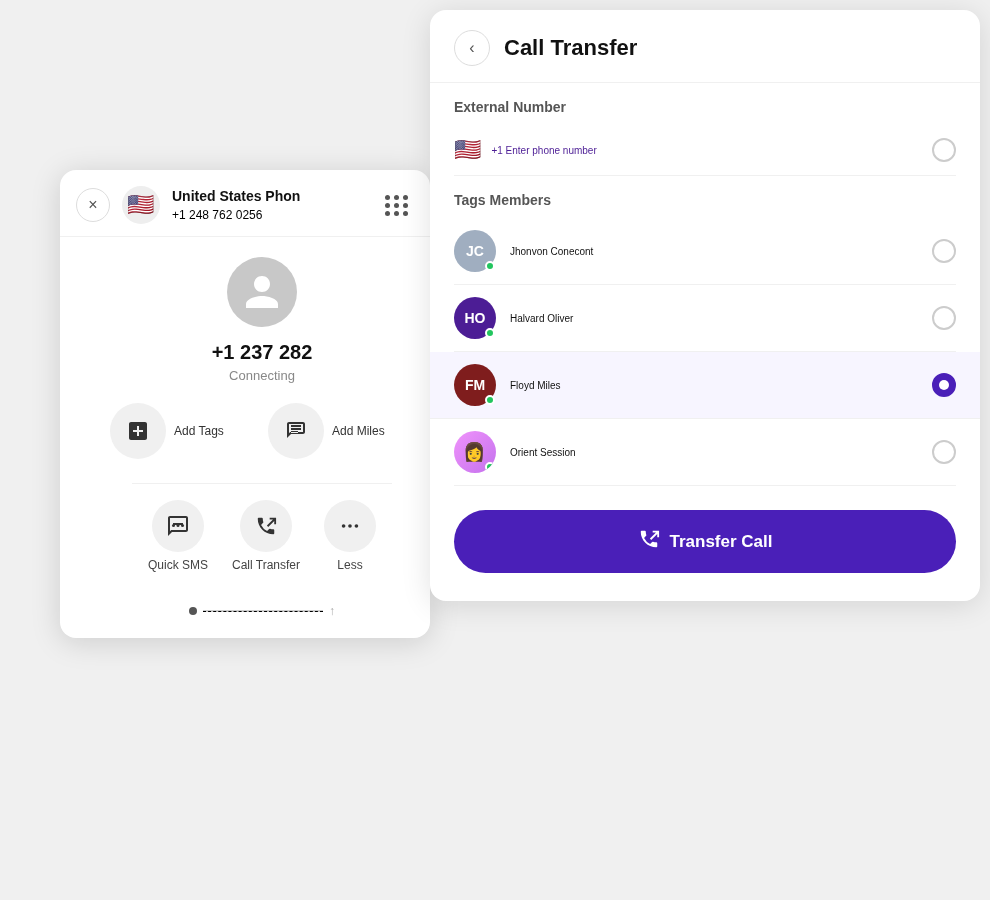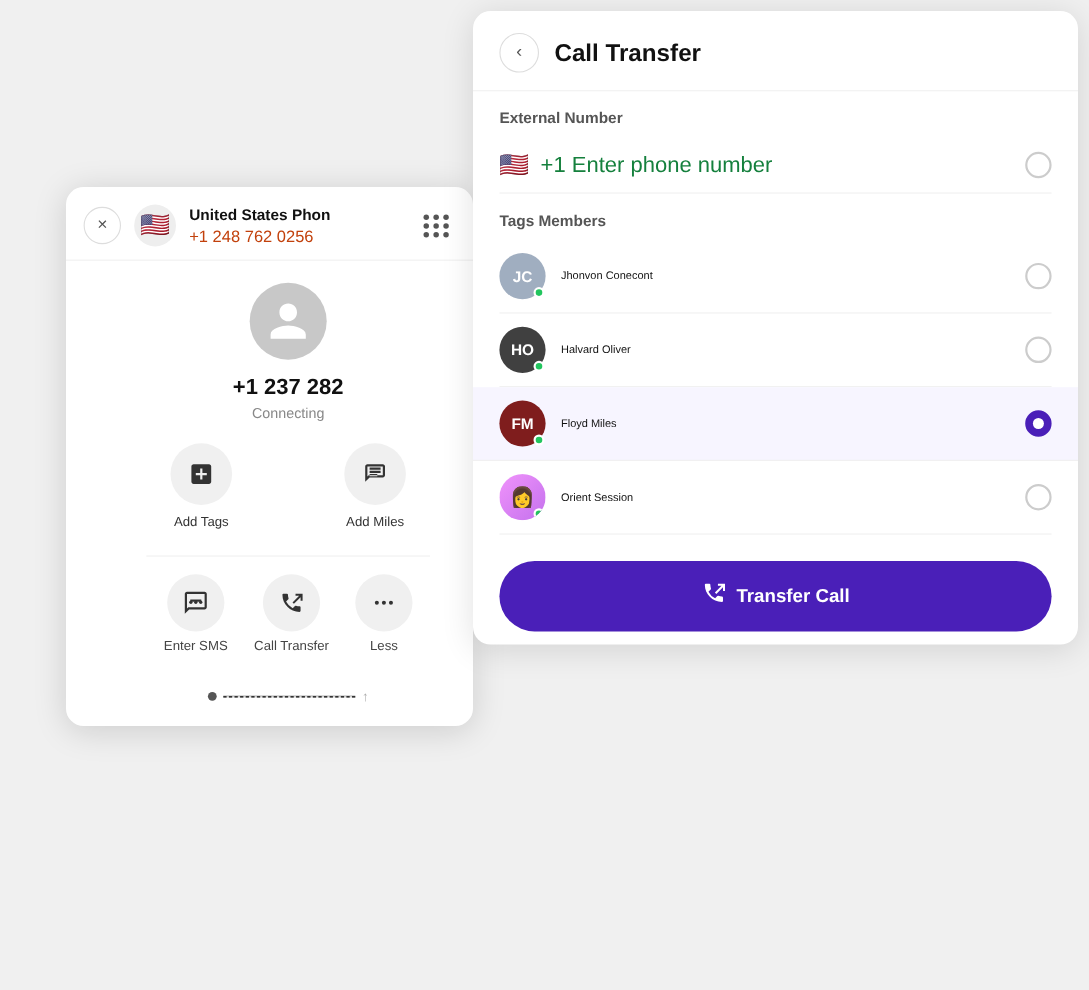--- a/index.html
+++ b/index.html
@@ -68,22 +68,22 @@
     .caller-name {
       font-weight: 600;
       font-size: 14px;
       color: #111;
       white-space: nowrap;
       overflow: hidden;
       text-overflow: ellipsis;
     }
 
     .caller-number-small {
-      font-size: 15px;
-      color: #c2410c;
+      font-size: 12px;
+      color: #000000;
       margin-top: 4px;
     }
 
     .dialpad-icon {
       width: 34px;
       height: 34px;
       display: flex;
       align-items: center;
       justify-content: center;
       cursor: pointer;
@@ -143,21 +143,21 @@
     .action-buttons {
       display: grid;
       grid-template-columns: 1fr 1fr;
       gap: 12px;
       width: 100%;
       margin-bottom: 16px;
     }
 
     .action-btn {
       display: flex;
-      flex-direction: column;
+      flex-direction: row;
       align-items: center;
       gap: 8px;
       cursor: pointer;
     }
 
     .action-btn-circle {
       width: 56px;
       height: 56px;
       border-radius: 50%;
       background: #f0f0f0;
@@ -232,21 +232,21 @@
       flex-shrink: 0;
     }
 
     .transfer-title {
       font-size: 22px;
       font-weight: 600;
       color: #111;
     }
 
     .transfer-body {
-      padding: 0 24px 12px;
+      padding: 0 24px 28px;
     }
 
     .section-label {
       font-size: 14px;
       font-weight: 600;
       color: #555;
       padding: 16px 0 10px;
     }
 
     .phone-input-row {
@@ -255,22 +255,22 @@
       gap: 10px;
       padding: 12px 0;
       border-bottom: 1px solid #f0f0f0;
     }
 
     .flag-icon {
       font-size: 22px;
     }
 
     .phone-placeholder {
-      font-size: 20px;
-      color: #15803d;
+      font-size: 10px;
+      color: #4c1d95;
       flex: 1;
     }
 
     .radio-btn {
       width: 24px;
       height: 24px;
       border-radius: 50%;
       border: 2px solid #ccc;
       flex-shrink: 0;
     }
@@ -325,21 +325,21 @@
       bottom: 1px;
       right: 1px;
       width: 10px;
       height: 10px;
       border-radius: 50%;
       background: #22c55e;
       border: 2px solid #fff;
     }
 
     .member-avatar.jc { background: #a0aec0; }
-    .member-avatar.ho { background: #404040; }
+    .member-avatar.ho { background: #4c1d95; }
     .member-avatar.fm { background: #7f1d1d; }
 
     .member-avatar.photo {
       overflow: hidden;
       background: #f0f0f0;
     }
 
     .member-photo-placeholder {
       width: 100%;
       height: 100%;
@@ -468,21 +468,21 @@
     <div class="bottom-nav">
       <div class="bottom-nav-item">
         <div class="bottom-nav-circle">
           <svg width="24" height="24" viewBox="0 0 24 24" fill="#333">
             <path d="M20 2H4c-1.1 0-2 .9-2 2v18l4-4h14c1.1 0 2-.9 2-2V4c0-1.1-.9-2-2-2zm0 14H5.17L4 17.17V4h16v12zM7 9h10v2H7z"></path>
             <circle cx="7.5" cy="11.5" r="1.5"></circle>
             <circle cx="12" cy="11.5" r="1.5"></circle>
             <circle cx="16.5" cy="11.5" r="1.5"></circle>
           </svg>
         </div>
-        <div class="bottom-nav-label">Enter SMS</div>
+        <div class="bottom-nav-label">Quick SMS</div>
       </div>
       <div class="bottom-nav-item">
         <div class="bottom-nav-circle">
           <svg width="22" height="22" viewBox="0 0 24 24" fill="#333">
             <path d="M6.62 10.79a15.05 15.05 0 006.59 6.59l2.2-2.2a1 1 0 011.01-.24c1.12.37 2.33.57 3.58.57a1 1 0 011 1V20a1 1 0 01-1 1C10.61 21 3 13.39 3 4a1 1 0 011-1h3.5a1 1 0 011 1c0 1.25.2 2.45.57 3.58a1 1 0 01-.24 1.01L6.62 10.79z"></path>
             <path d="M16 3v2h3.59L13 11.59 14.41 13 21 6.41V10h2V3h-7z"></path>
           </svg>
         </div>
         <div class="bottom-nav-label">Call Transfer</div>
       </div>

